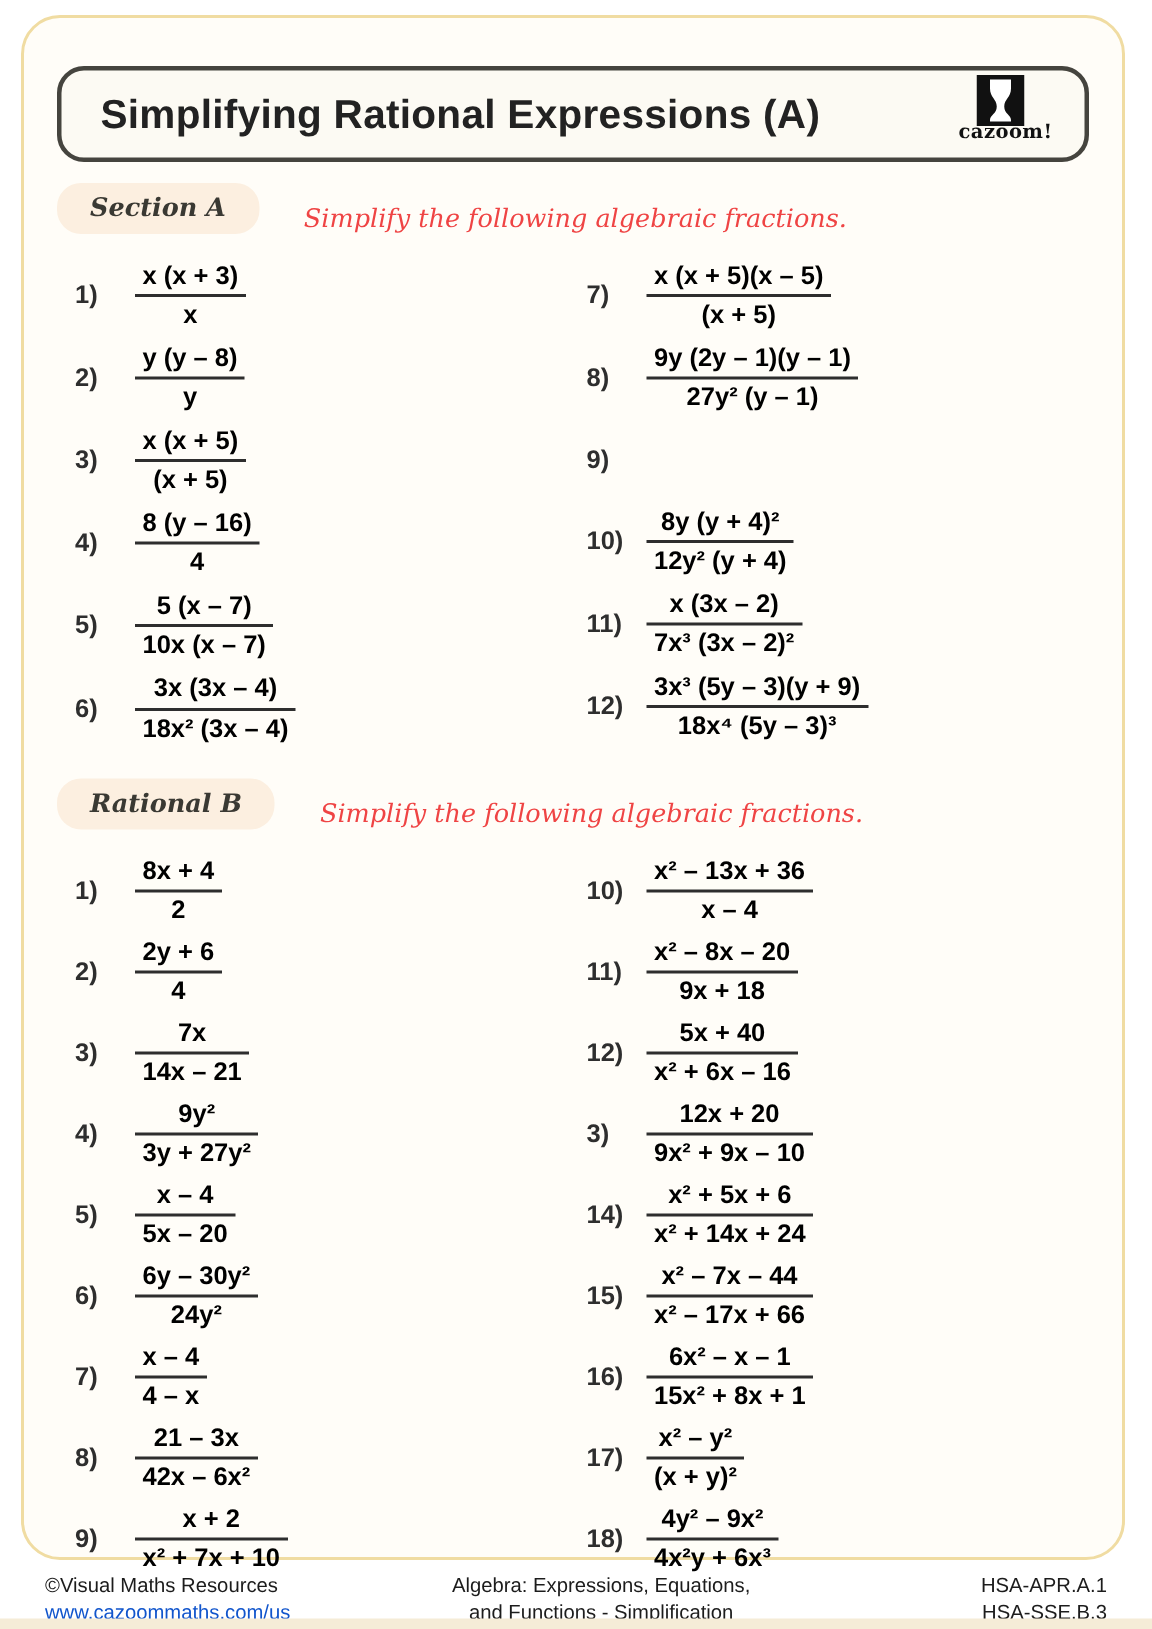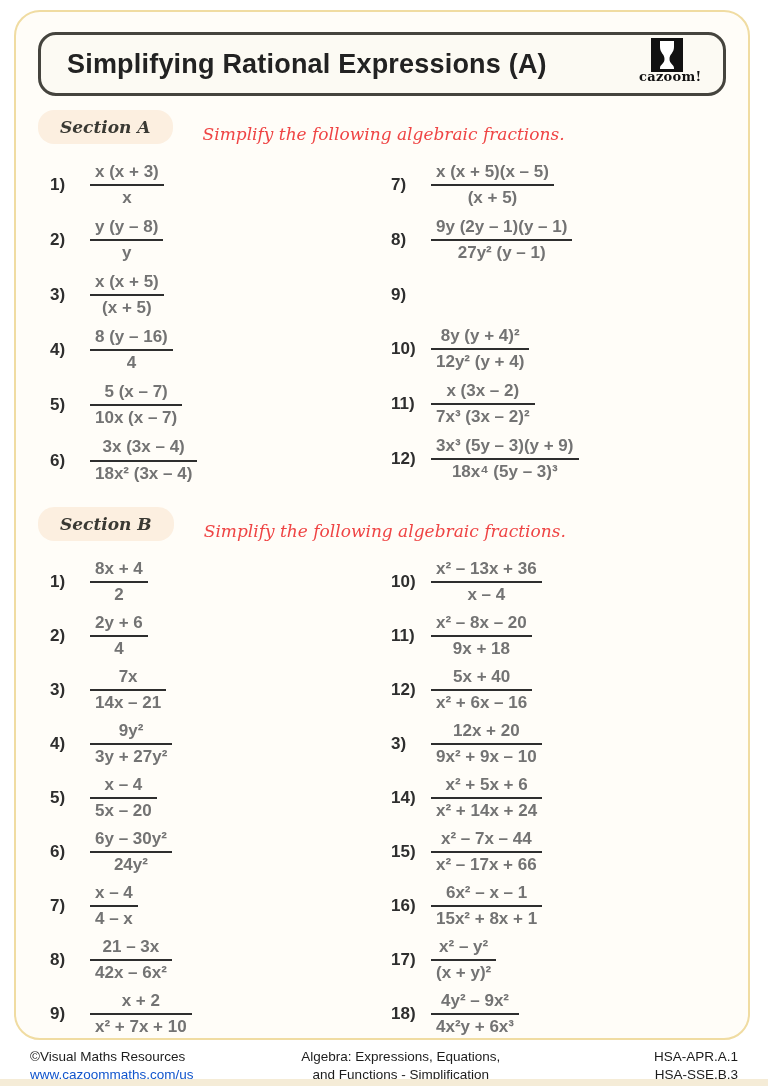--- a/index.html
+++ b/index.html
@@ -8,21 +8,21 @@
     font-family:"Liberation Sans",sans-serif;color:#2b2b2b;
   }
   .card{
     position:absolute;left:14px;top:10px;width:736px;height:1030px;
     background:#fffdf8;border:2px solid #f0dca2;border-radius:26px;
     box-sizing:border-box;padding:20px 22px 0 22px;
   }
   .titlebox{
     position:relative;height:64px;background:#fcfaf3;
     border:3px solid #45443e;border-radius:18px;box-sizing:border-box;
-    display:flex;align-items:center;
+    display:flex;align-items:center;margin-top:12px;
   }
   .title{
     font-size:27px;font-weight:bold;color:#222222;padding-left:26px;
     letter-spacing:0.2px;
   }
   .logo{
     position:absolute;right:28px;top:3px;width:56px;text-align:center;
   }
   .logo-square{display:block;margin:0 auto;}
   .logo-text{
@@ -47,21 +47,21 @@
   }
   .prob{
     display:flex;align-items:center;margin-bottom:9px;min-height:45px;
   }
   .probB{min-height:44px;margin-bottom:8px;}
   .pnum{
     width:40px;font-size:17px;font-weight:bold;color:#2e2e2e;flex:0 0 40px;
   }
   .frac{
     display:inline-block;text-align:center;font-weight:bold;font-size:17px;
-    color:#737373;line-height:1.18;
+    color:#000000;line-height:1.18;
   }
   .fnum{display:block;border-bottom:2.4px solid #2e2e2e;padding:0 5px 2px 5px;}
   .fden{display:block;padding:2px 5px 0 5px;}
   .footer{
     position:absolute;left:0;top:1048px;width:768px;
     display:flex;justify-content:space-between;align-items:flex-end;
     box-sizing:border-box;padding:0 30px 0 30px;
     font-size:13.5px;color:#1c1c1c;line-height:1.35;
   }
   .footer .left{text-align:left;}
@@ -174,21 +174,21 @@
         <span class="pnum">12)</span>
         <span class="frac">
             <span class="fnum">3x³ (5y – 3)(y + 9)</span>
             <span class="fden">18x⁴ (5y – 3)³</span>
           </span>
       </div>
     </div>
   </div>
 
   <div class="section-row">
-    <span class="section-pill">Section B</span>
+    <span class="section-pill">Rational B</span>
     <span class="instruction">Simplify the following algebraic fractions.</span>
   </div>
 
   <div class="problems">
     <div>
       <div class="prob probB">
         <span class="pnum">1)</span>
         <span class="frac">
             <span class="fnum">8x + 4</span>
             <span class="fden">2</span>

